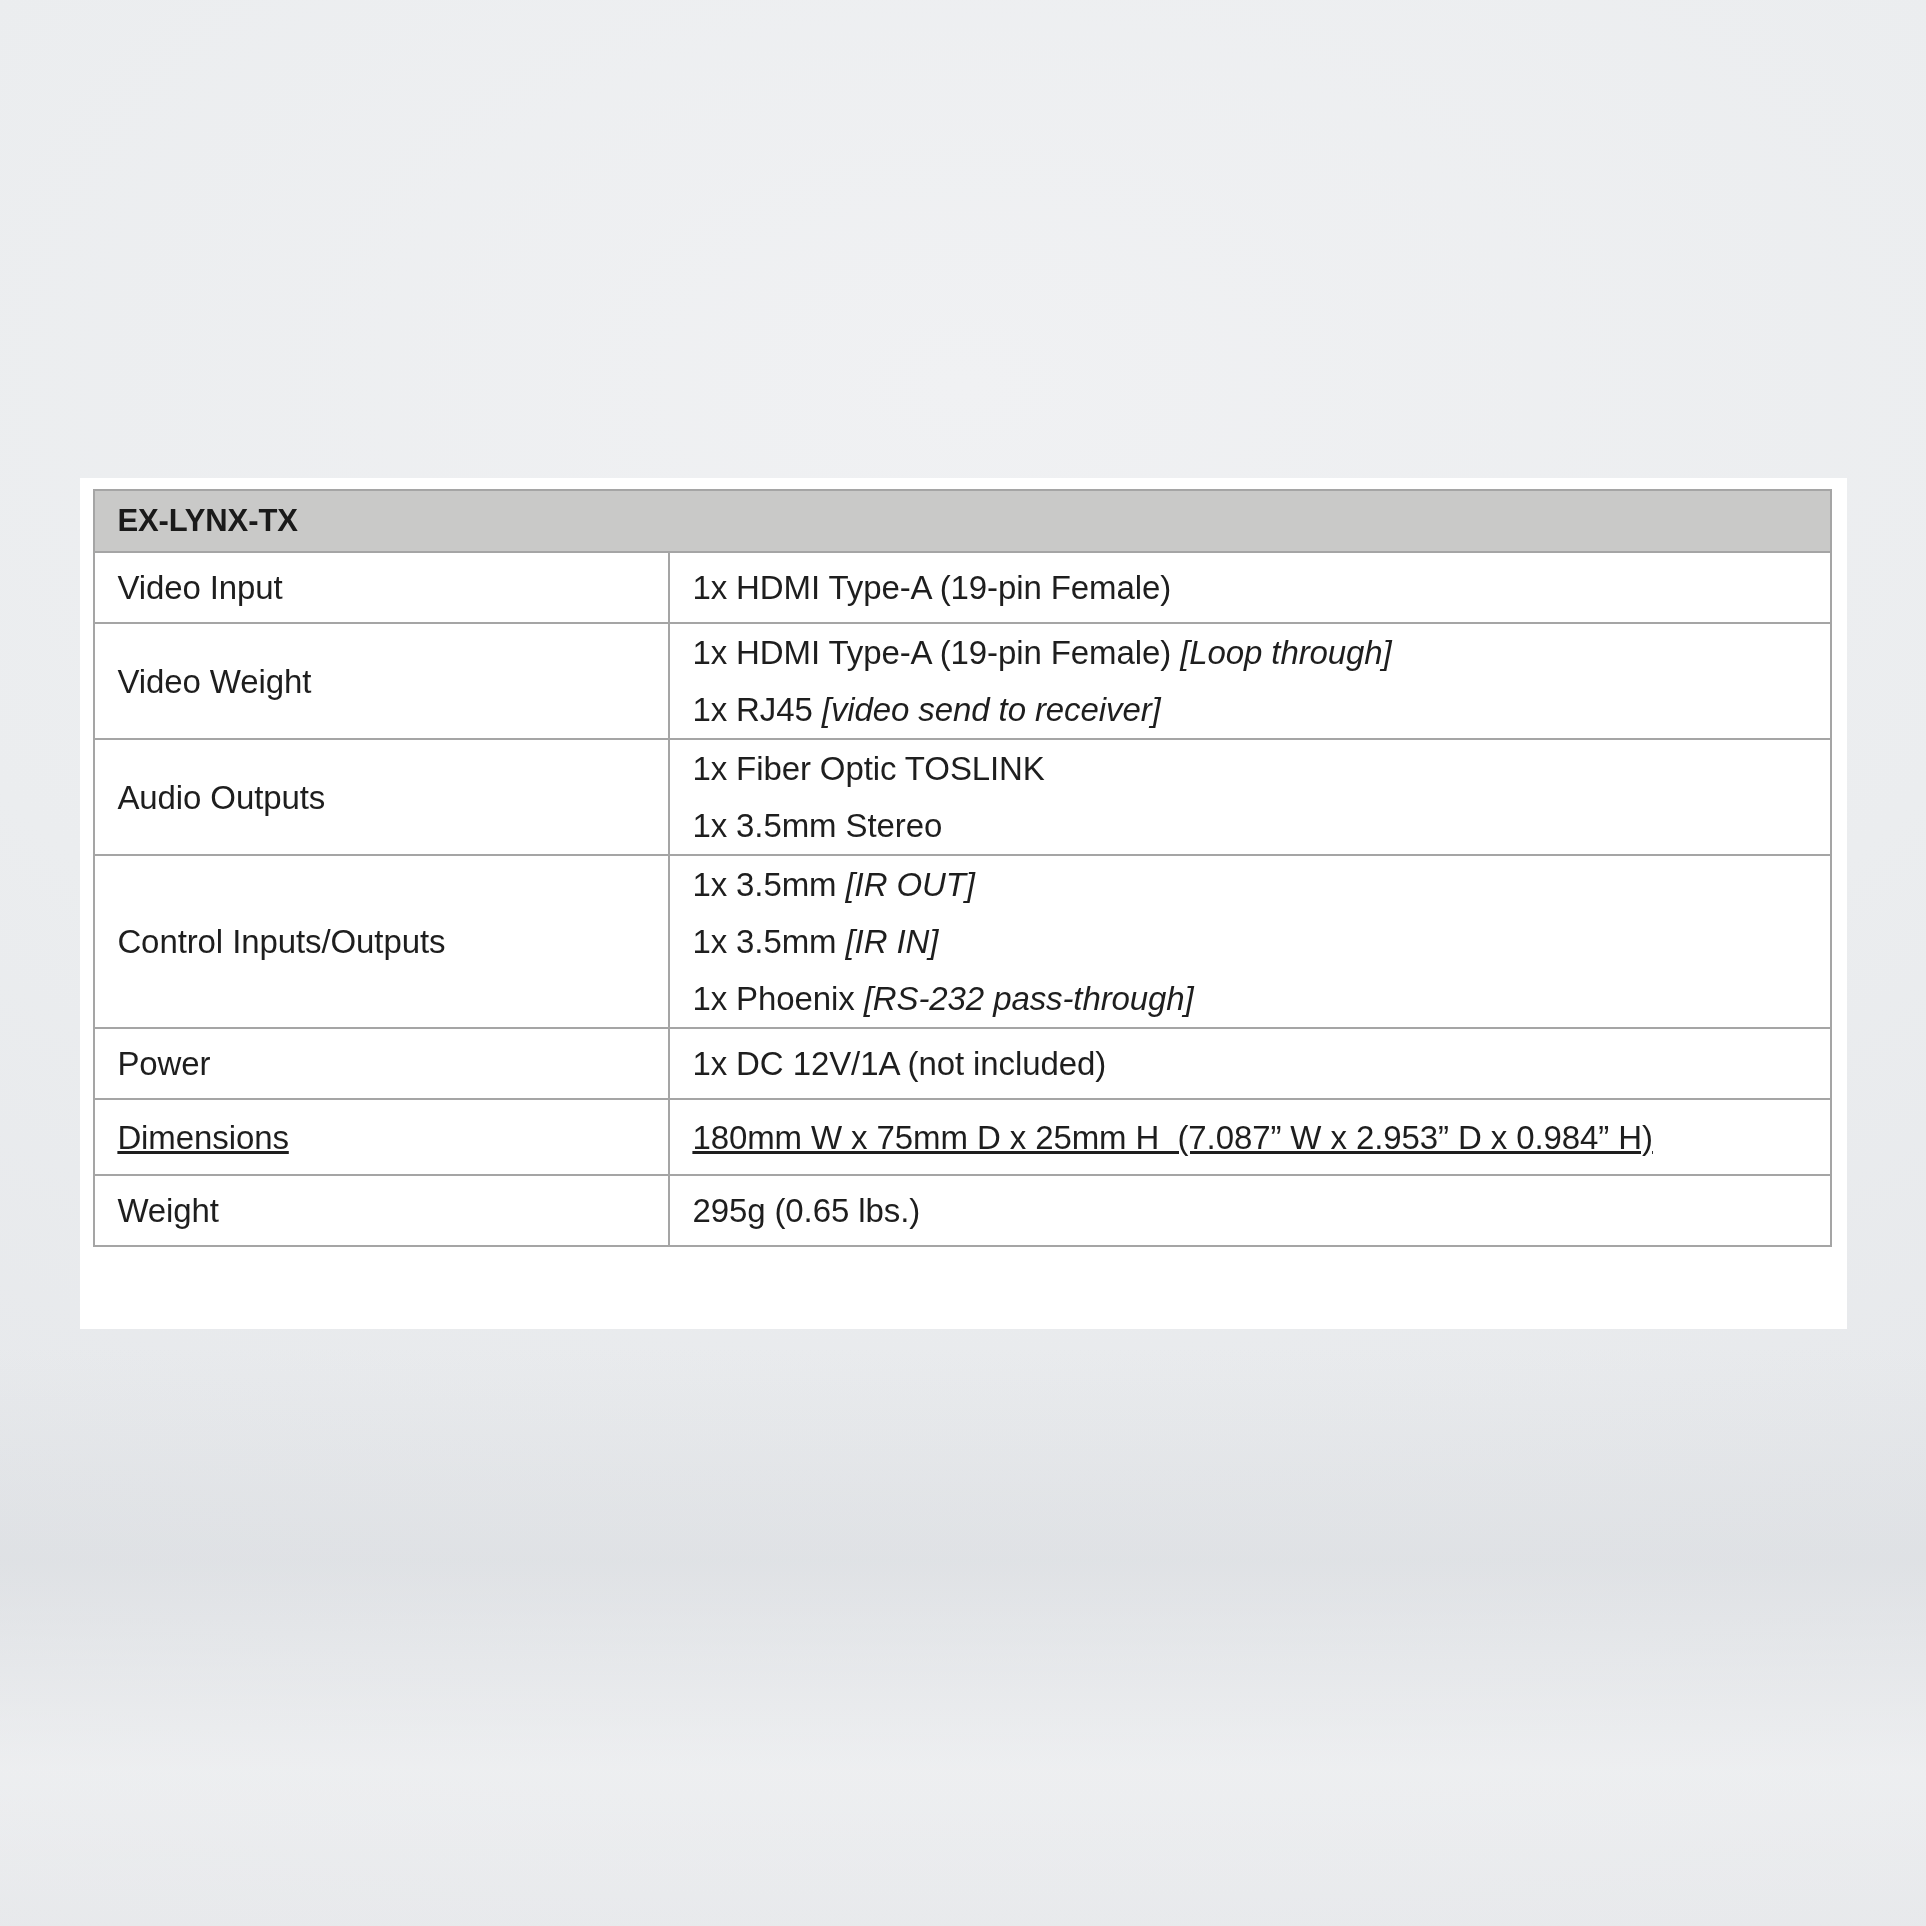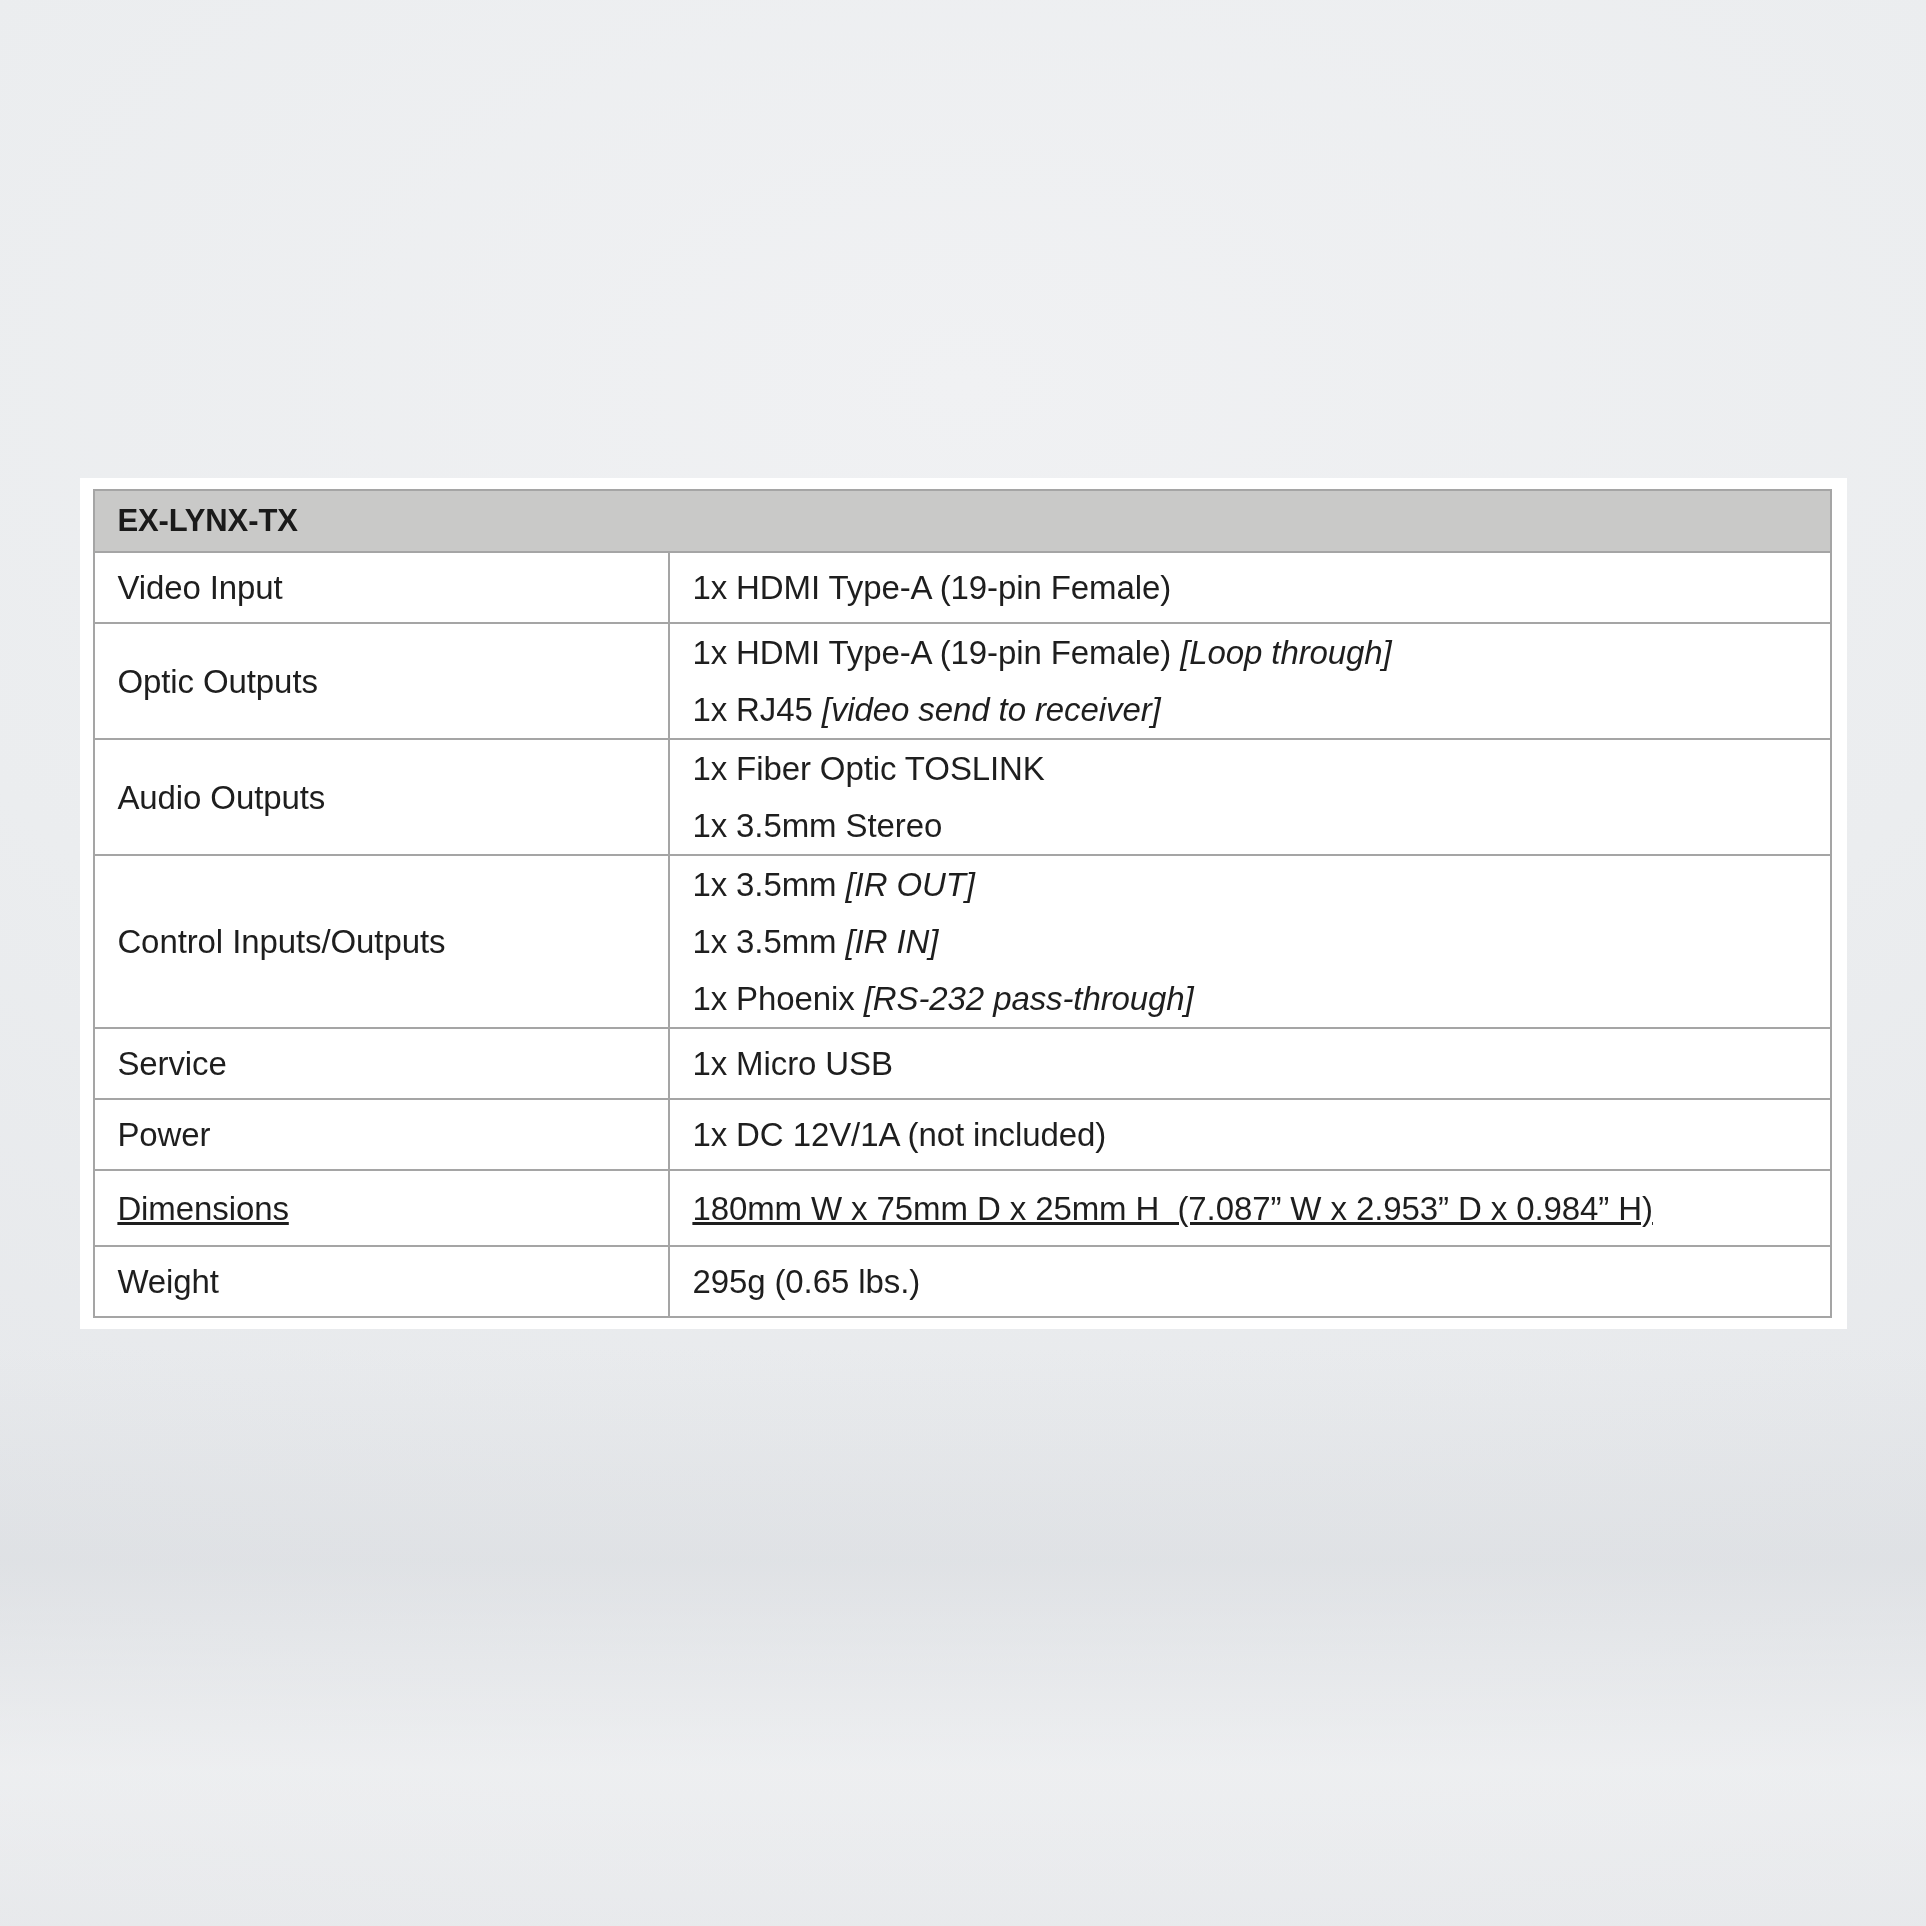--- a/index.html
+++ b/index.html
@@ -91,21 +91,21 @@
           <td>
               <div class="cell-line">Video Input</div>
             </td>
           <td>
             <div class="cell-line"><span>1x HDMI Type-A (19-pin Female)</span></div>
           </td>
         </tr>
 
         <tr class="h2">
           <td>
-              <div class="cell-line">Optic Outputs</div>
+              <div class="cell-line">Video Weight</div>
             </td>
           <td>
             <div class="cell-line"><span>1x HDMI Type-A (19-pin Female) </span><span class="it">[Loop through]</span></div>
             <div class="cell-line"><span>1x RJ45 </span><span class="it">[video send to receiver]</span></div>
           </td>
         </tr>
 
         <tr class="h2">
           <td>
               <div class="cell-line">Audio Outputs</div>
@@ -120,28 +120,20 @@
           <td>
               <div class="cell-line">Control Inputs/Outputs</div>
             </td>
           <td>
             <div class="cell-line"><span>1x 3.5mm </span><span class="it">[IR OUT]</span></div>
             <div class="cell-line"><span>1x 3.5mm </span><span class="it">[IR IN]</span></div>
             <div class="cell-line"><span>1x Phoenix </span><span class="it">[RS-232 pass-through]</span></div>
           </td>
         </tr>
 
-        <tr class="h1">
-          <td>
-              <div class="cell-line">Service</div>
-            </td>
-          <td>
-            <div class="cell-line"><span>1x Micro USB</span></div>
-          </td>
-        </tr>
 
         <tr class="h1">
           <td>
               <div class="cell-line">Power</div>
             </td>
           <td>
             <div class="cell-line"><span>1x DC 12V/1A (not included)</span></div>
           </td>
         </tr>
 

